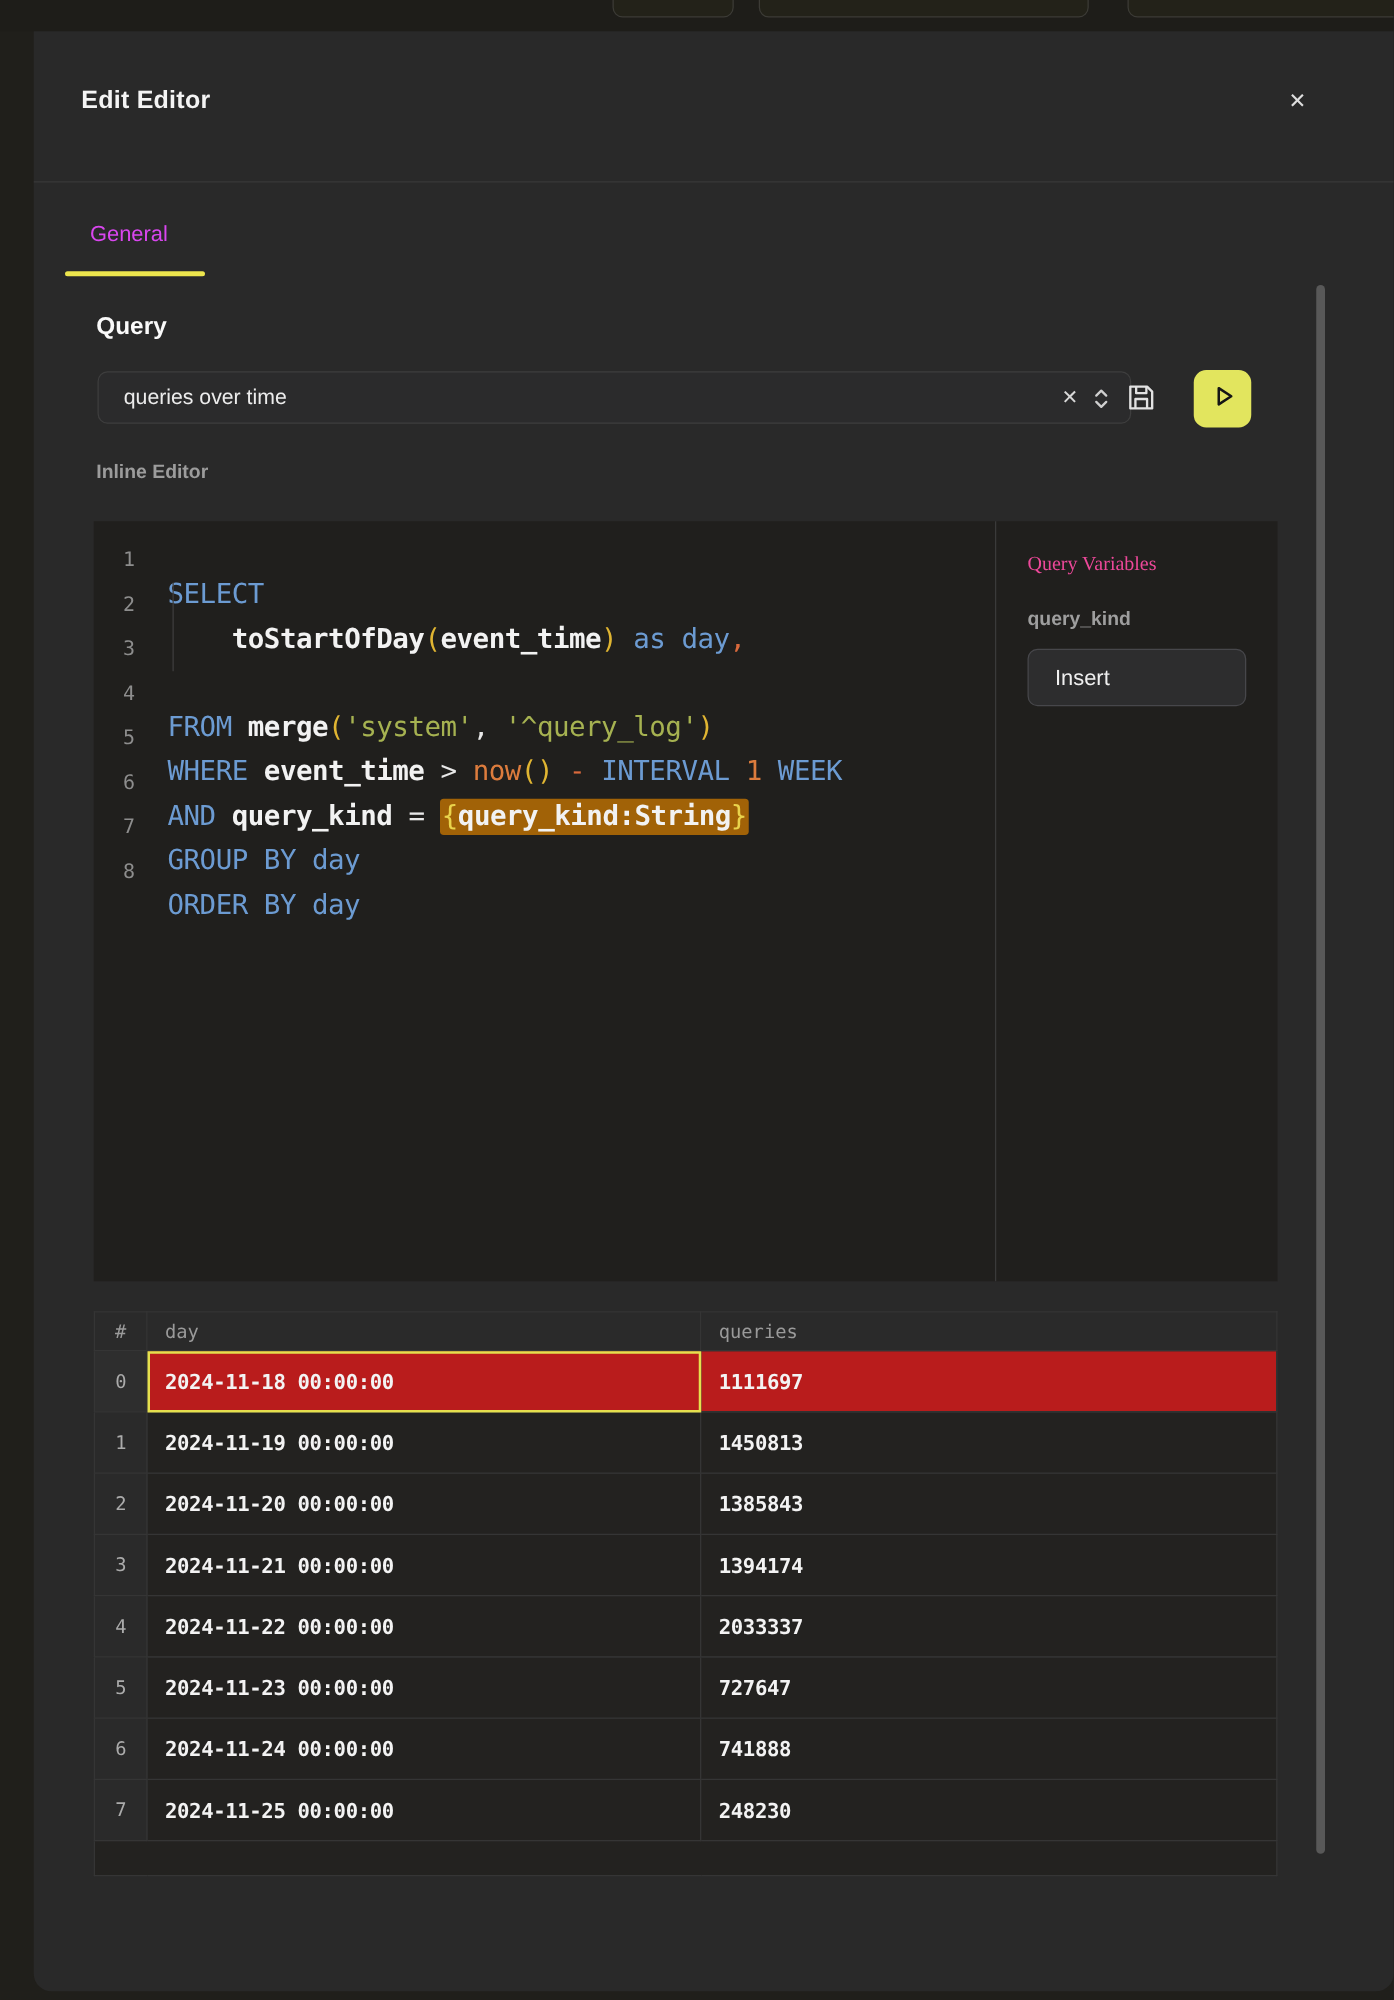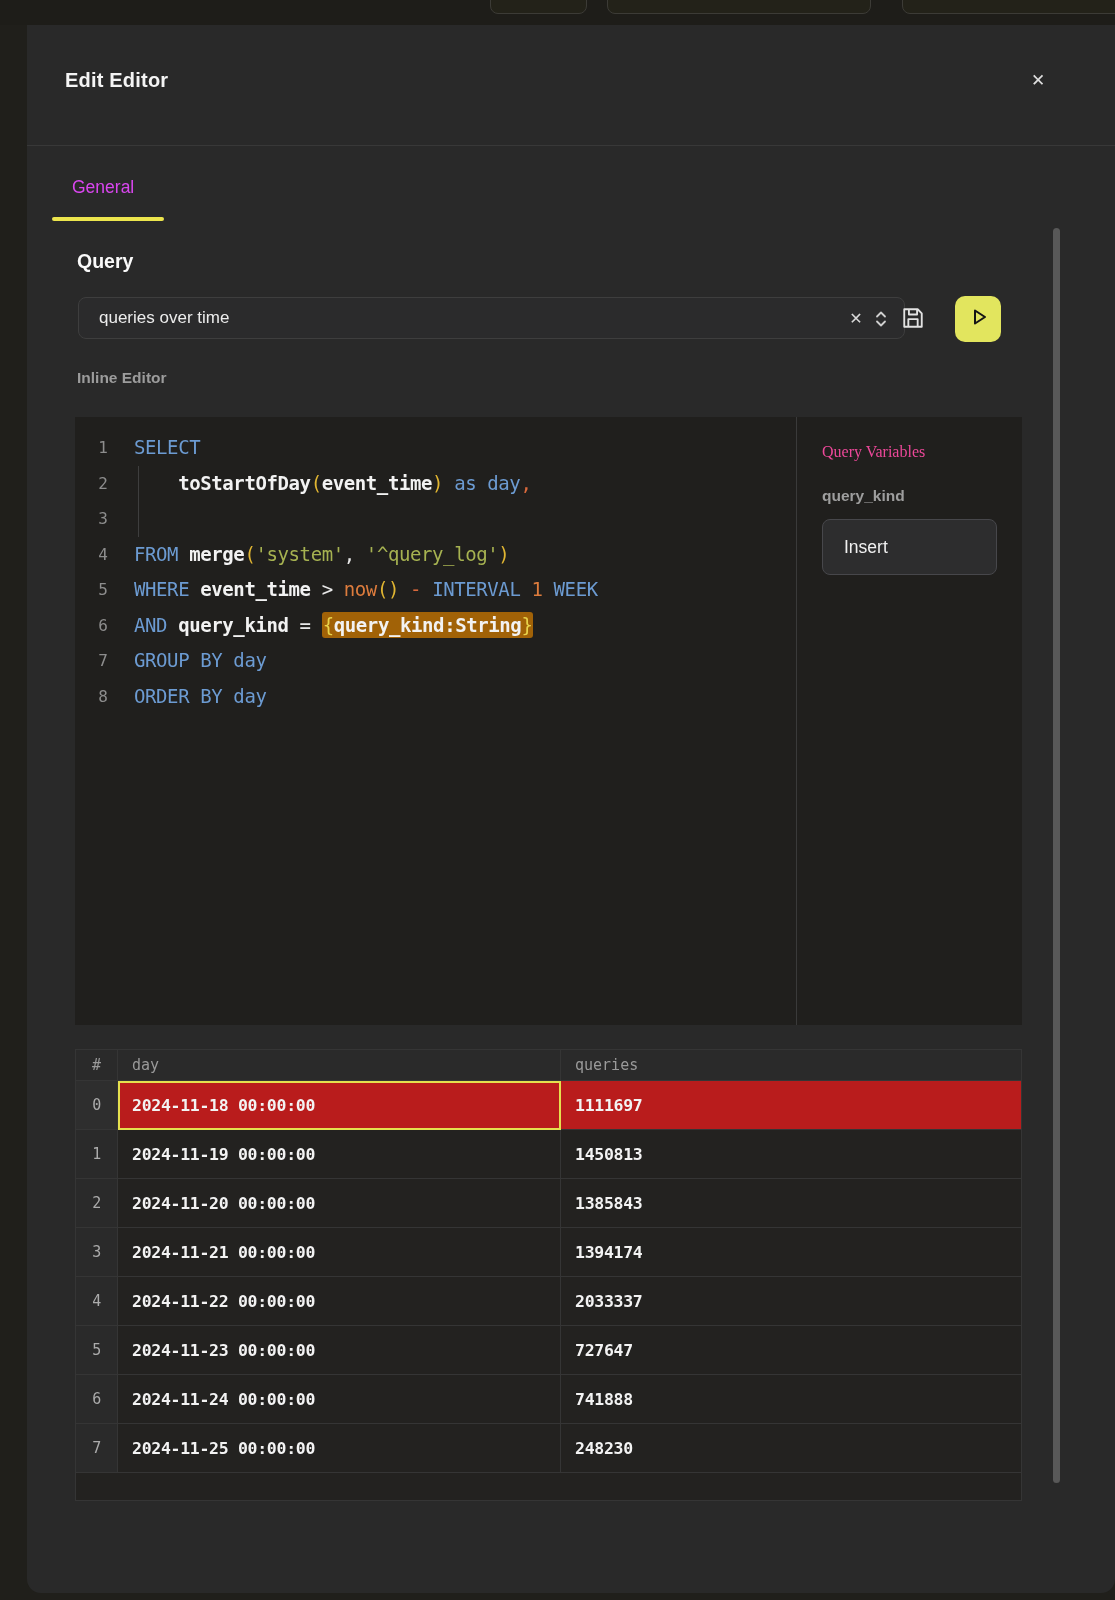--- a/index.html
+++ b/index.html
@@ -46,37 +46,37 @@
   .inline-label{position:absolute;left:50px;top:344px;font-size:15.5px;font-weight:600;color:#9c9c9c;}
   
   .editor{
     position:absolute;left:48px;top:392px;width:947px;height:608px;
     background:#201f1d;display:flex;
   }
   .code-pane{width:721px;position:relative;padding-top:13px;box-sizing:border-box;overflow:hidden;}
   .code-line{display:flex;height:35.5px;line-height:35.5px;white-space:pre;}
   .ln{width:45px;text-align:right;padding-right:12px;box-sizing:border-box;
       font-family:"DejaVu Sans Mono", monospace;font-size:16px;color:#8d8d8d;flex:none;}
-  .lc{padding-left:14px;font-family:"DejaVu Sans Mono", monospace;font-size:19px;color:#e8e8e8;letter-spacing:-0.4px;}
+  .lc{padding-left:14px;font-family:"DejaVu Sans Mono", monospace;font-size:22px;color:#e8e8e8;letter-spacing:-0.4px;margin-top:28px;}
   .indent-guide{position:absolute;left:63px;top:49px;width:1px;height:71px;background:#3e3e3e;}
   .tok-kw{color:#6c9bd2;}
   .tok-fn,.tok-id,.tok-idp{color:#f2f2f2;font-weight:700;}
   .tok-pr{color:#e0b532;}
   .tok-br{color:#e9d34b;}
   .tok-str{color:#a6b251;}
   .tok-num{color:#dd7c3d;}
   .tok-op{color:#e8e8e8;}
   .tok-cm{color:#d9693c;}
   .ph{background:#a16207;border-radius:3px;padding:2px 1px;}
   
   .vars-pane{width:226px;border-left:1px solid #3a3a3a;box-sizing:border-box;padding:26px 0 0 25px;}
   .vars-title{font-size:16px;font-weight:500;color:#ec4899;font-family:Liberation Serif, serif;}
   .var-name{margin-top:26px;font-size:15.5px;font-weight:600;color:#9e9e9e;}
   .insert-btn{
-    margin-top:14px;width:175px;height:56px;border-radius:8px;background:#2d2d2e;
+    margin-top:14px;width:175px;height:46px;border-radius:8px;background:#2d2d2e;
     border:1px solid #47474b;box-sizing:border-box;display:flex;align-items:center;
     font-size:17.5px;color:#f0f0f0;cursor:pointer;
   }
   .insert-btn span{margin-left:21px;}
   
   .results{position:absolute;left:48px;top:1024px;width:947px;}
   table.results-table{border-collapse:collapse;width:947px;table-layout:fixed;}
   .results-table col.c-idx{width:42px;}
   .results-table col.c-day{width:443px;}
   .results-table th,.results-table td{border:1px solid #353535;box-sizing:border-box;overflow:hidden;}

